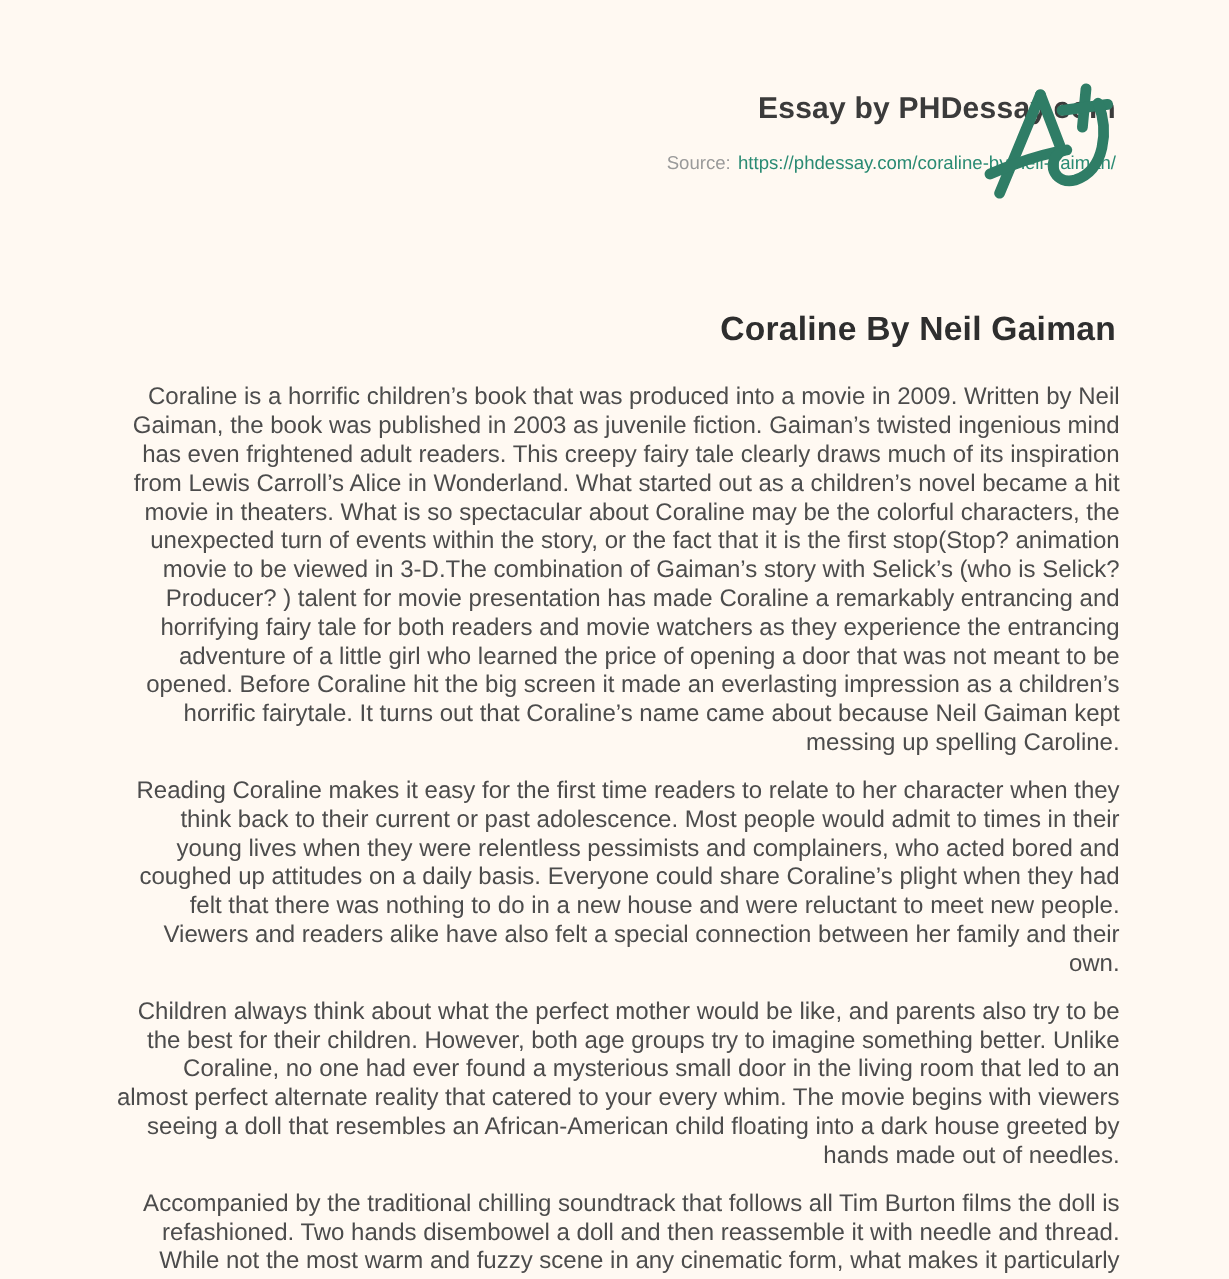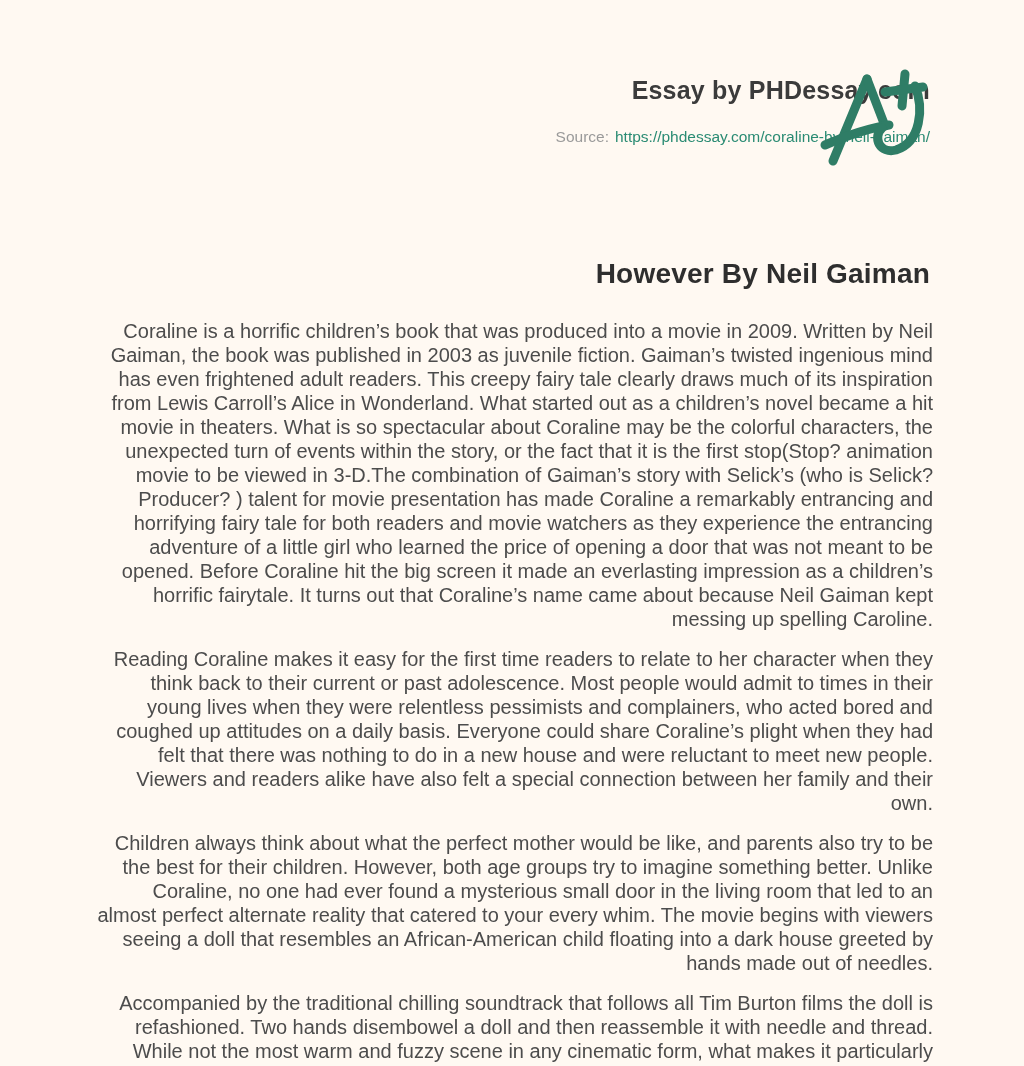--- a/index.html
+++ b/index.html
@@ -89,21 +89,21 @@
           <path d="M 87 8 L 84 40"></path>
 
           <path d="M 67 26 L 105 21"></path>
 
           <path d="M 97 20 C 106 42, 103 76, 78 84 C 62 88, 54 72, 64 62"></path>
         </g>
       </svg>
     </div>
   </div>
 
-  <h2 class="essay-title">However By Neil Gaiman</h2>
+  <h2 class="essay-title">Coraline By Neil Gaiman</h2>
 
   <div class="essay-body">
     <p>Coraline is a horrific children’s book that was produced into a movie in 2009. Written by Neil Gaiman, the book was published in 2003 as juvenile fiction. Gaiman’s twisted ingenious mind has even frightened adult readers. This creepy fairy tale clearly draws much of its inspiration from Lewis Carroll’s Alice in Wonderland. What started out as a children’s novel became a hit movie in theaters. What is so spectacular about Coraline may be the colorful characters, the unexpected turn of events within the story, or the fact that it is the first stop(Stop? animation movie to be viewed in 3-D.The combination of Gaiman’s story with Selick’s (who is Selick? Producer? ) talent for movie presentation has made Coraline a remarkably entrancing and horrifying fairy tale for both readers and movie watchers as they experience the entrancing adventure of a little girl who learned the price of opening a door that was not meant to be opened. Before Coraline hit the big screen it made an everlasting impression as a children’s horrific fairytale. It turns out that Coraline’s name came about because Neil Gaiman kept messing up spelling Caroline.</p>
     <p>Reading Coraline makes it easy for the first time readers to relate to her character when they think back to their current or past adolescence. Most people would admit to times in their young lives when they were relentless pessimists and complainers, who acted bored and coughed up attitudes on a daily basis. Everyone could share Coraline’s plight when they had felt that there was nothing to do in a new house and were reluctant to meet new people. Viewers and readers alike have also felt a special connection between her family and their own.</p>
     <p>Children always think about what the perfect mother would be like, and parents also try to be the best for their children. However, both age groups try to imagine something better. Unlike Coraline, no one had ever found a mysterious small door in the living room that led to an almost perfect alternate reality that catered to your every whim. The movie begins with viewers seeing a doll that resembles an African-American child floating into a dark house greeted by hands made out of needles.</p>
     <p>Accompanied by the traditional chilling soundtrack that follows all Tim Burton films the doll is refashioned. Two hands disembowel a doll and then reassemble it with needle and thread. While not the most warm and fuzzy scene in any cinematic form, what makes it particularly ghoulish is the feeling that you could run your fingers through the doll’s sawdust innards and touch its button eyes” (Clark). The doll is then dressed in a yellow raincoat and blue jeans. As soon as it is finished the mysterious needle hands sends the doll out the window where it floats out in space. This is where we find out that the doll replicates our heroine Coraline Jones.</p>
   </div>
 
 </div>
 

